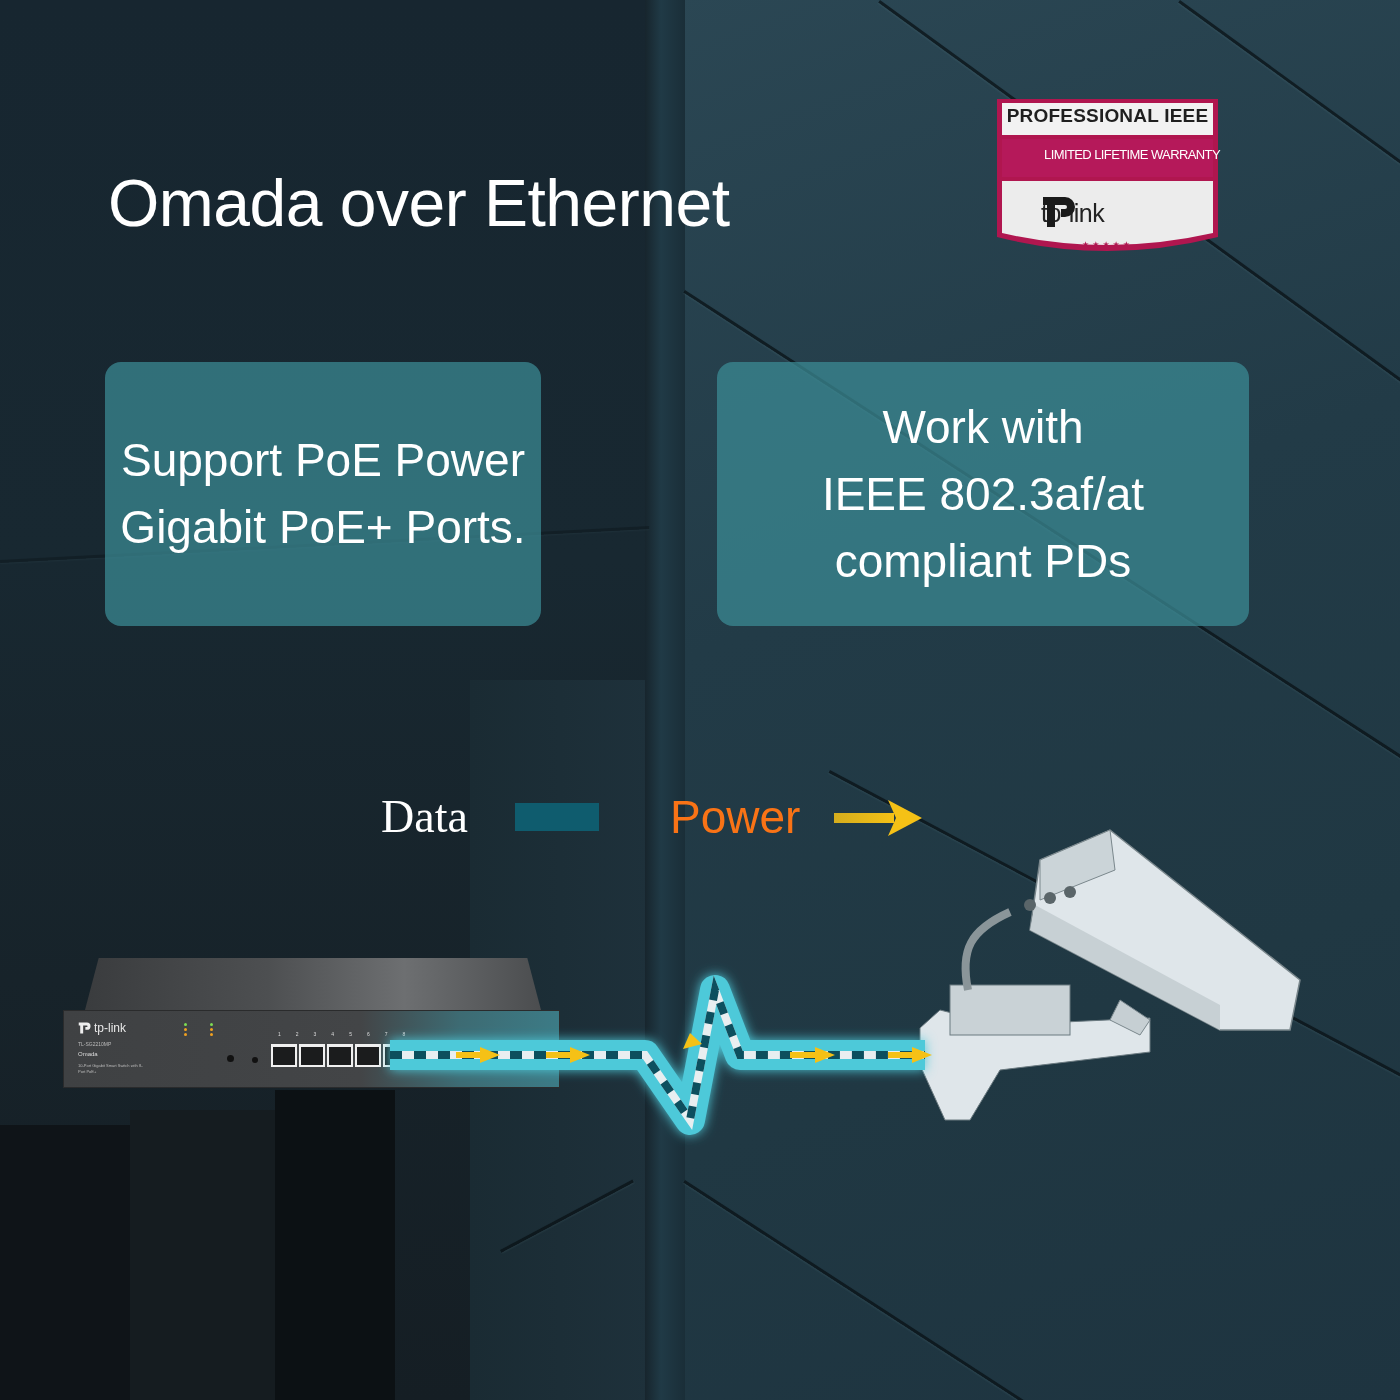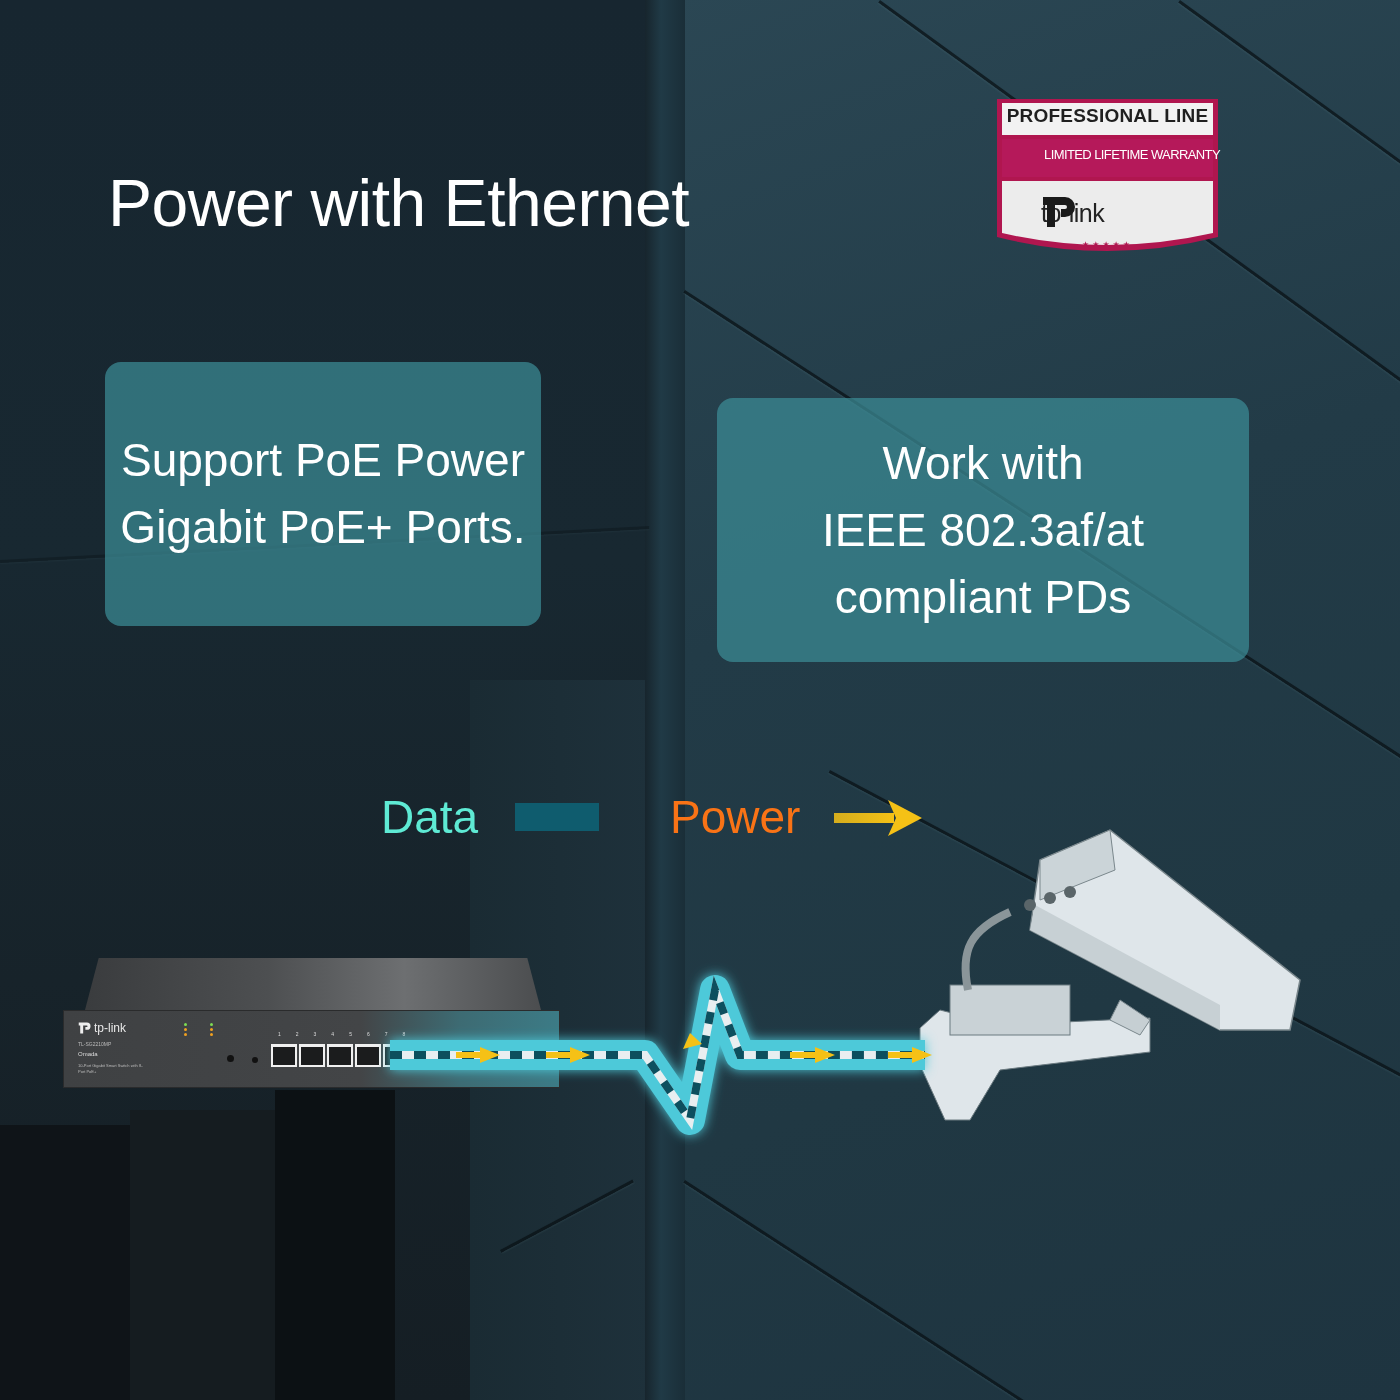--- a/index.html
+++ b/index.html
@@ -60,25 +60,25 @@
     font-size: 8px; color: #b0164f; letter-spacing: 3px;
   }
 
   .card {
     position: absolute; border-radius: 16px;
     background: rgba(60,140,150,0.72);
     color: #ffffff; text-align: center;
     display: flex; flex-direction: column; justify-content: center; align-items: center;
   }
   .card-1 { left: 105px; top: 362px; width: 436px; height: 264px; }
-  .card-2 { left: 717px; top: 362px; width: 532px; height: 264px; margin-top: 36px; }
+  .card-2 { left: 717px; top: 362px; width: 532px; height: 264px; }
   .card-line { font-size: 46px; line-height: 67px; font-weight: 400; white-space: nowrap; }
 
   .legend { position: absolute; top: 790px; left: 0; width: 1400px; height: 60px; }
-  .legend-data-label { position: absolute; left: 381px; top: 0; font-size: 46px; color: #5eead4; }
+  .legend-data-label { position: absolute; left: 381px; top: 0; font-size: 46px; color: #ffffff; font-family: Liberation Serif, serif; }
   .legend-data-swatch { position: absolute; left: 515px; top: 13px; width: 84px; height: 28px; background: #0f5c6e; }
   .legend-power-label { position: absolute; left: 670px; top: 0; font-size: 46px; color: #f97316; }
   .legend-power-arrow { position: absolute; left: 832px; top: 8px; }
 
   .switch { position: absolute; left: 63px; top: 958px; width: 500px; height: 130px; }
   .switch-top {
     position: absolute; left: 22px; top: 0; width: 456px; height: 52px;
     background: linear-gradient(90deg, #3a3c3e 0%, #4d4f51 40%, #6d6f71 70%, #4b4d4f 100%);
     clip-path: polygon(3% 0, 97% 0, 100% 100%, 0 100%);
   }
@@ -121,30 +121,30 @@
   <div class="bg-door2"></div>
   <div class="seam" style="left:880px;top:0;width:700px;transform:rotate(36deg);"></div>
   <div class="seam" style="left:1180px;top:0;width:400px;transform:rotate(36deg);"></div>
   <div class="seam" style="left:685px;top:290px;width:900px;transform:rotate(33deg);"></div>
   <div class="seam" style="left:830px;top:770px;width:660px;transform:rotate(28deg);"></div>
   <div class="seam" style="left:685px;top:1180px;width:500px;transform:rotate(33deg);"></div>
   <div class="seam" style="left:500px;top:1250px;width:150px;transform:rotate(-28deg);"></div>
   <div class="seam" style="left:0;top:560px;width:650px;transform:rotate(-3deg);opacity:0.5;"></div>
 </div>
 
-<div class="title">Power with Ethernet</div>
+<div class="title">Omada over Ethernet</div>
 
 <div class="badge">
   <svg width="225" height="160" viewBox="0 0 225 160">
     <path d="M2 2 H223 V140 Q112 168 2 140 Z" fill="#b0164f"></path>
     <rect x="7" y="6" width="211" height="32" fill="#f2f2f2"></rect>
     <rect x="7" y="42" width="211" height="38" fill="#b5195a"></rect>
     <path d="M7 84 H218 V136 Q112 160 7 136 Z" fill="#ececec"></path>
   </svg>
-  <div class="badge-top">PROFESSIONAL LINE</div>
+  <div class="badge-top">PROFESSIONAL IEEE</div>
   <div class="badge-mid">LIMITED LIFETIME WARRANTY</div>
   <div class="badge-logo">
     <svg width="38" height="38" viewBox="0 0 38 38">
       <path d="M14 4 h10 a10 10 0 0 1 0 20 h-4 v-8 h4 a2 2 0 0 0 0 -4 h-10 v22 h-8 v-22 h-4 v-8 z" fill="#1a1a1a"></path>
     </svg>
     <span class="badge-logo-text">tp-link</span>
   </div>
   <div class="badge-stars">★★★★★</div>
 </div>
 

